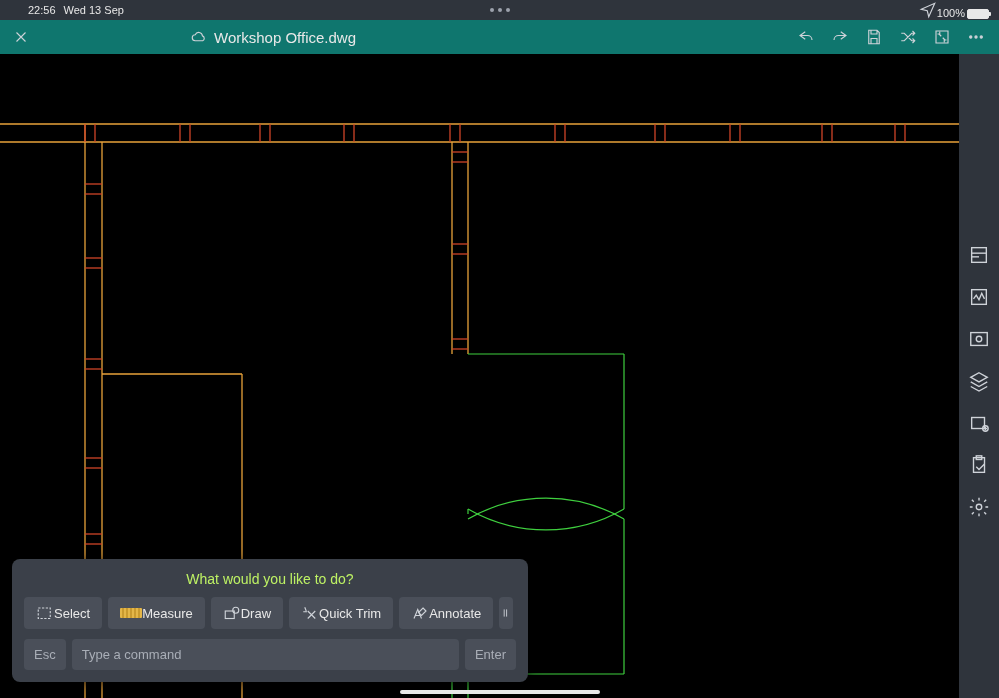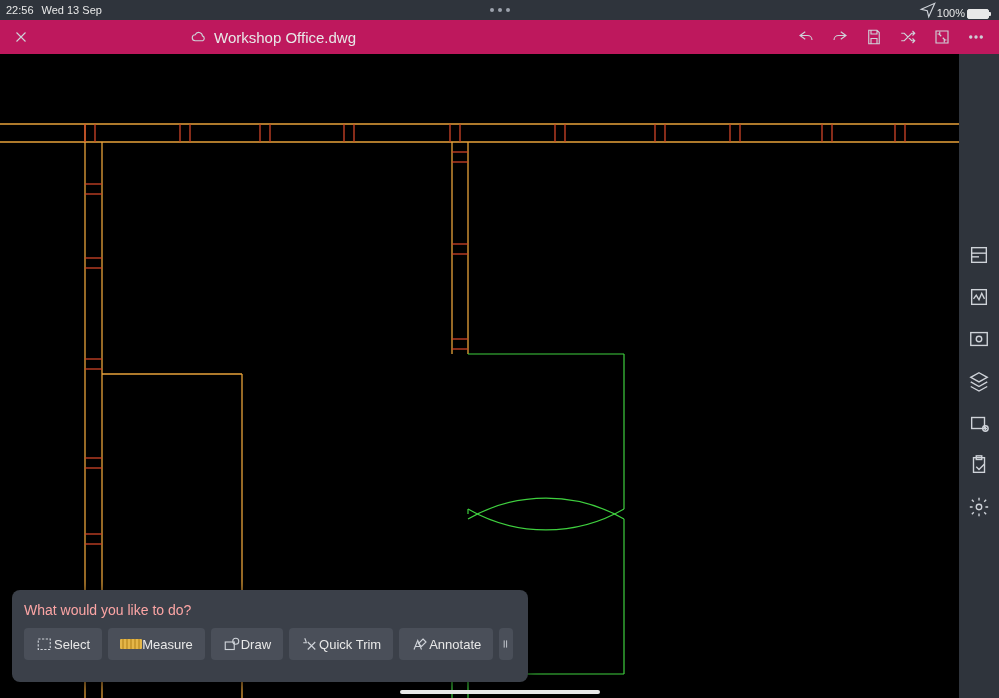--- a/index.html
+++ b/index.html
@@ -1,49 +1,49 @@
 <!DOCTYPE html>
 <html><head>
 <meta charset="utf-8">
 <style>
   * { box-sizing: border-box; margin: 0; padding: 0; }
   html, body { width: 999px; height: 698px; overflow: hidden; font-family: -apple-system, Helvetica, Arial, sans-serif; background:#000; color:#e8e8e8; }
   
   
   .status-bar { position:absolute; top:0; left:0; right:0; height:20px; background:#2f343c; display:flex; align-items:center; font-size:11px; color:#e8e8e8; }
-  .status-left { display:flex; gap:8px; padding-left:6px; }
+  .status-left { display:flex; gap:8px; padding-left:28px; }
   .status-center { position:absolute; left:50%; transform:translateX(-50%); display:flex; gap:4px; }
   .status-center .dot { width:4px; height:4px; border-radius:50%; background:#9ca2ad; }
   .status-right { margin-left:auto; padding-right:10px; display:flex; align-items:flex-end; }
   .battery { width:22px; height:10px; border:1px solid #e8e8e8; border-radius:2px; margin-left:2px; position:relative; background:#e8e8e8; }
   .battery:after { content:""; position:absolute; right:-3px; top:2px; width:2px; height:4px; background:#e8e8e8; border-radius:0 1px 1px 0; }
 
   
-  .app-bar { position:absolute; top:20px; left:0; right:0; height:34px; background:#be185d; display:flex; align-items:center; }
+  .app-bar { position:absolute; top:20px; left:0; right:0; height:34px; background:#0f766e; display:flex; align-items:center; }
   .app-bar .close { margin-left:12px; }
   .app-title { position:absolute; left:190px; font-size:15px; color:#e8e8e8; display:flex; align-items:center; gap:6px; }
   .app-actions { margin-left:auto; display:flex; gap:16px; padding-right:14px; align-items:center; }
   .icon { width:18px; height:18px; display:inline-flex; align-items:center; justify-content:center; }
   .icon svg { stroke:#cfd3d9; fill:none; stroke-width:1.5; }
 
   
   .coords { position:absolute; top:56px; left:6px; font-size:12px; color:#e8e8e8; }
 
   
   .canvas { position:absolute; top:54px; left:0; right:40px; bottom:0; background:#000; }
   .canvas svg { width:100%; height:100%; }
 
   
   .right-bar { position:absolute; top:54px; right:0; bottom:0; width:40px; background:#2f343c; display:flex; flex-direction:column; align-items:center; gap:20px; padding-top:190px; }
   .right-bar .icon { width:22px; height:22px; cursor:pointer; }
   .right-bar .icon svg { stroke:#cfd3d9; }
 
   
   .panel { position:absolute; left:12px; bottom:16px; width:516px; background:#3b4049; border-radius:8px; padding:12px; box-shadow:0 2px 12px rgba(0,0,0,.6); }
-  .panel-prompt { font-size:14px; color:#fca5a5; margin-bottom:10px; }
+  .panel-prompt { font-size:14px; color:#bef264; margin-bottom:10px;text-align:center; }
   .btn-row { display:flex; gap:6px; margin-bottom:10px; }
   .tool-btn { display:flex; align-items:center; background:#4a4f59; border-radius:4px; padding:8px 12px; font-size:13px; color:#e8e8e8; cursor:pointer; flex-shrink:0; }
   .tool-btn .ticon { width:18px; height:16px; }
   .tool-btn.more { width:14px; padding:8px 4px; justify-content:center; overflow:hidden; }
   .cmd-row { display:flex; gap:6px; }
   .esc-btn, .enter-btn { background:#4a4f59; border-radius:4px; padding:8px 10px; font-size:13px; color:#a9aeb7; cursor:pointer; }
   .cmd-input { flex:1; background:#4a4f59; border-radius:4px; padding:8px 10px; font-size:13px; color:#a9aeb7; }
 
   
   .home-ind { position:absolute; bottom:4px; left:50%; transform:translateX(-50%); width:200px; height:4px; background:#e8e8e8; border-radius:2px; }
@@ -281,15 +281,20 @@
           </svg></span>
       <span>Annotate</span>
     </div>
     <div class="tool-btn more">
       <svg viewBox="0 0 10 20" stroke="#cfd3d9" stroke-width="1.5">
           <line x1="2" y1="4" x2="2" y2="16"></line>
           <line x1="6" y1="4" x2="6" y2="16"></line>
         </svg>
     </div>
   </div>
+  <div class="cmd-row">
+    <div class="esc-btn">Esc</div>
+    <div class="cmd-input">Type a command</div>
+    <div class="enter-btn">Enter</div>
+  </div>
 </div>
 
 <div class="home-ind"></div>
 
 </body></html>

